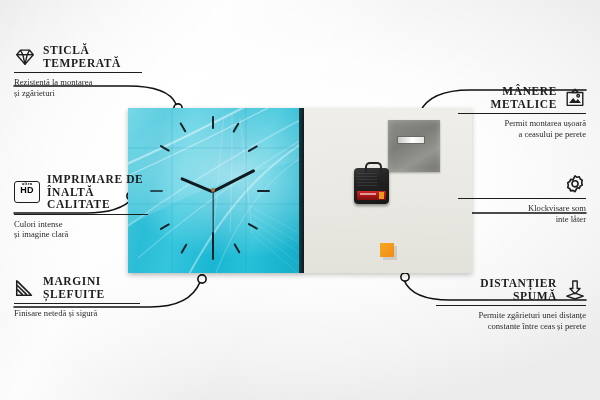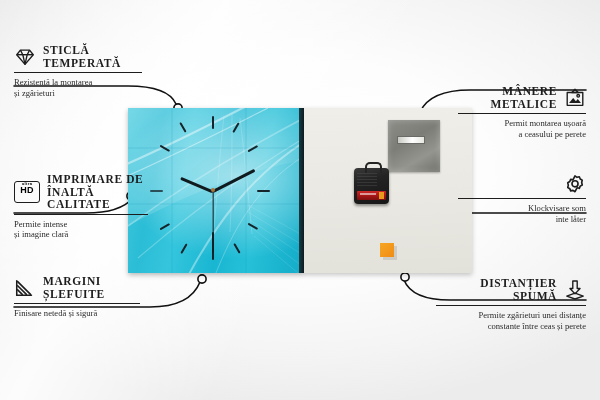--- a/index.html
+++ b/index.html
@@ -240,21 +240,21 @@
       <div class="ico-hd">
         <span class="u">ultra</span>
         <span class="h">HD</span>
       </div>
       <div>
         <div class="co-title">IMPRIMARE DE</div>
         <div class="co-title">ÎNALTĂ CALITATE</div>
       </div>
     </div>
     <div class="co-rule"></div>
-    <div class="co-sub">Permite intense</div>
+    <div class="co-sub">Culori intense</div>
     <div class="co-sub">și imagine clară</div>
   </div>
 
   <div class="callout left" style="left:14px;top:275px;width:126px;">
     <div class="co-head">
       <svg class="ico" viewBox="0 0 24 24">
         <g stroke="#1d1d1d" stroke-width="1.7" stroke-linecap="round">
           <line x1="3" y1="4" x2="3" y2="20"></line>
           <line x1="3" y1="20" x2="19" y2="20"></line>
           <line x1="4" y1="5" x2="18" y2="19"></line>

